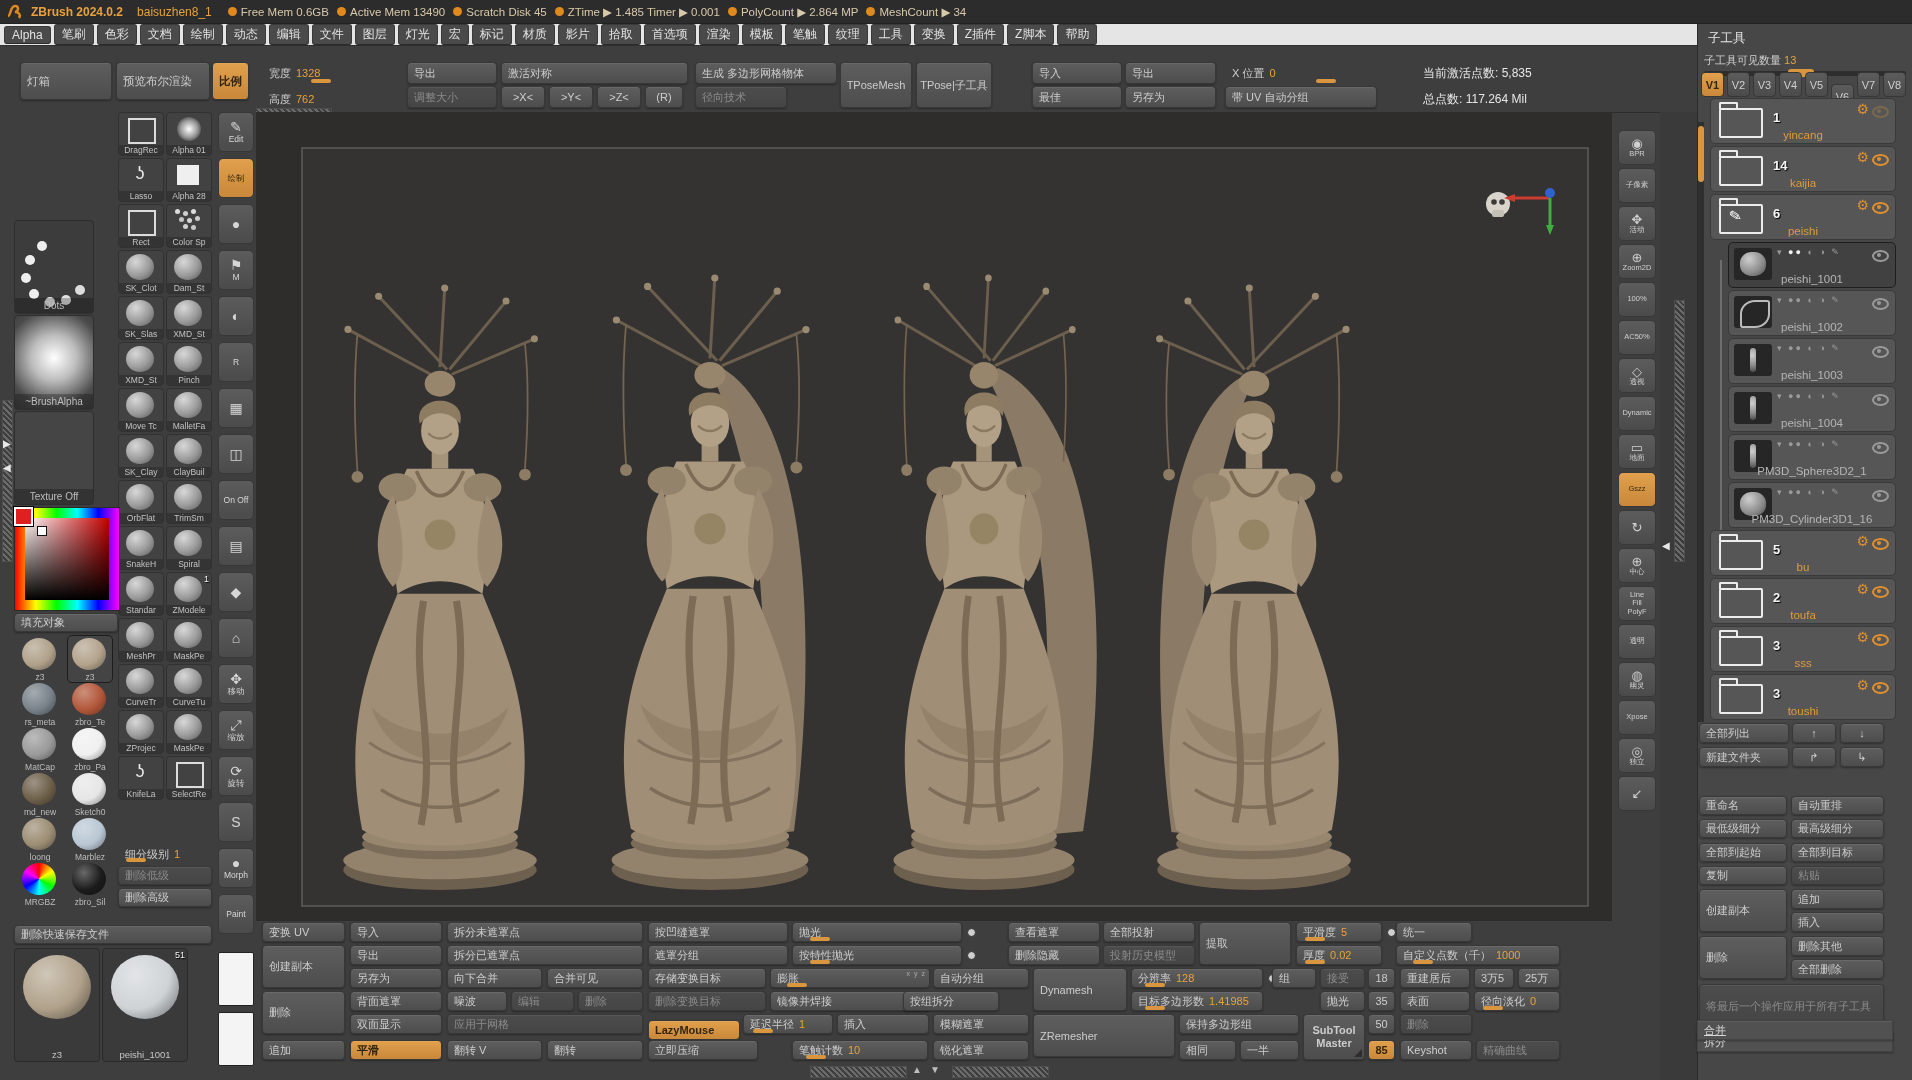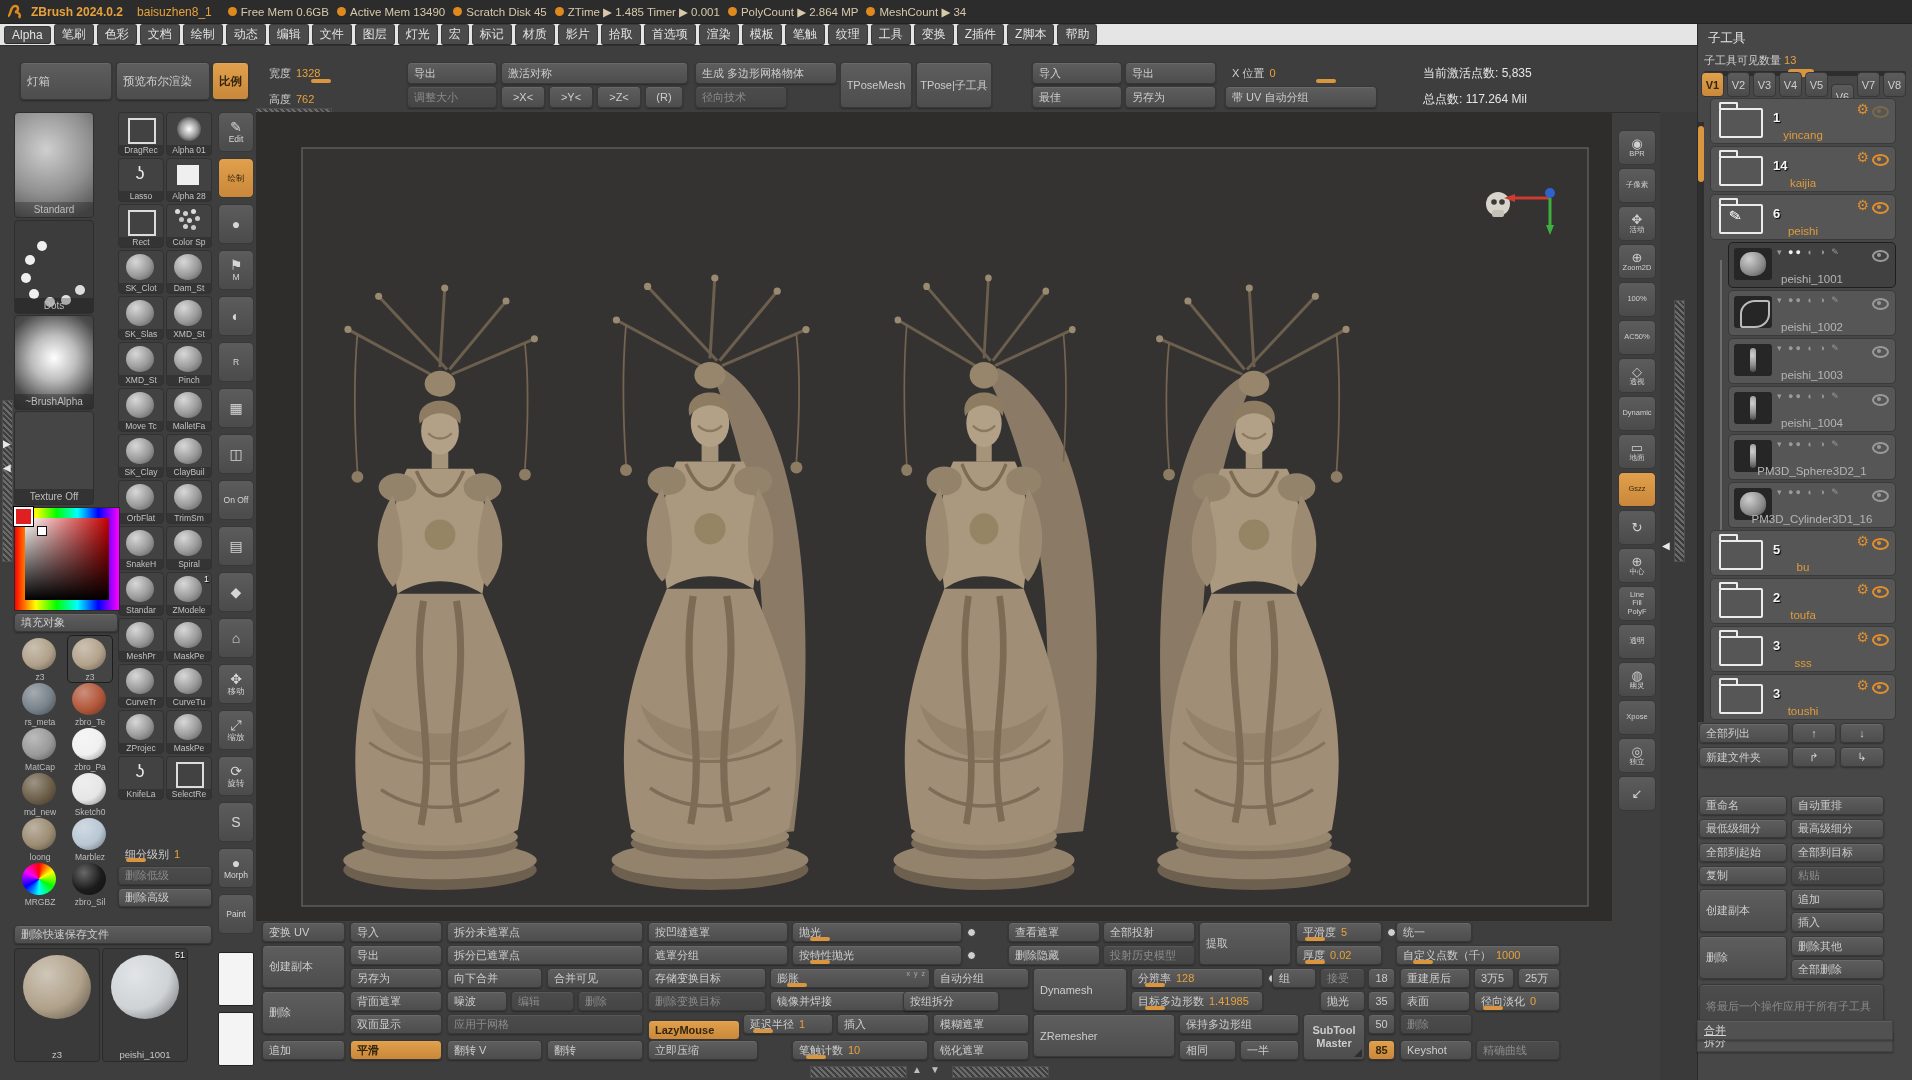--- a/index.html
+++ b/index.html
@@ -687,23 +687,20 @@
     </div>
     <div class="btn dim wrap" style="left: 1699px; top: 984px; width: 185px; height: 44px;">
       <span class="lbl">将最后一个操作应用于所有子工具</span>
     </div>
     <div class="btn hdr" style="left: 1697px; top: 1032px; width: 196px; height: 20px;">
       <span class="lbl">拆分</span>
     </div>
     <div class="btn hdr" style="left: 1697px; top: 1020px; width: 196px; height: 20px; text-decoration: underline;">
       <span class="lbl">合并</span>
     </div>
-    <div class="bigprev prev-standard" style="top: 112px; height: 104px;">
-      <div class="lbl">Standard</div>
-    </div>
     <div class="bigprev prev-dots" style="top: 220px; height: 92px;">
       <div class="dotarc"></div>
       <div class="lbl">Dots</div>
     </div>
     <div class="bigprev prev-alpha" style="top: 315px; height: 93px;">
       <div class="lbl">~BrushAlpha</div>
     </div>
     <div class="bigprev prev-texoff" style="top: 411px; height: 92px;">
       <div class="lbl">Texture Off</div>
     </div>

